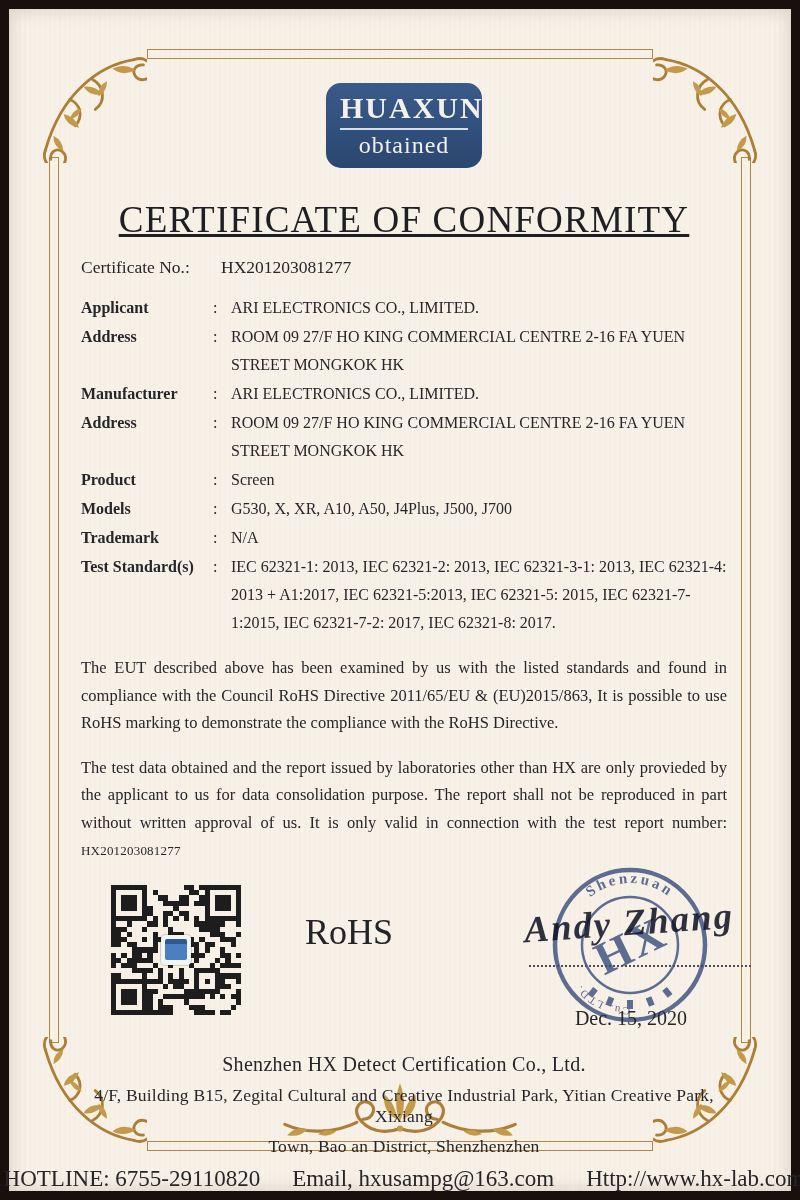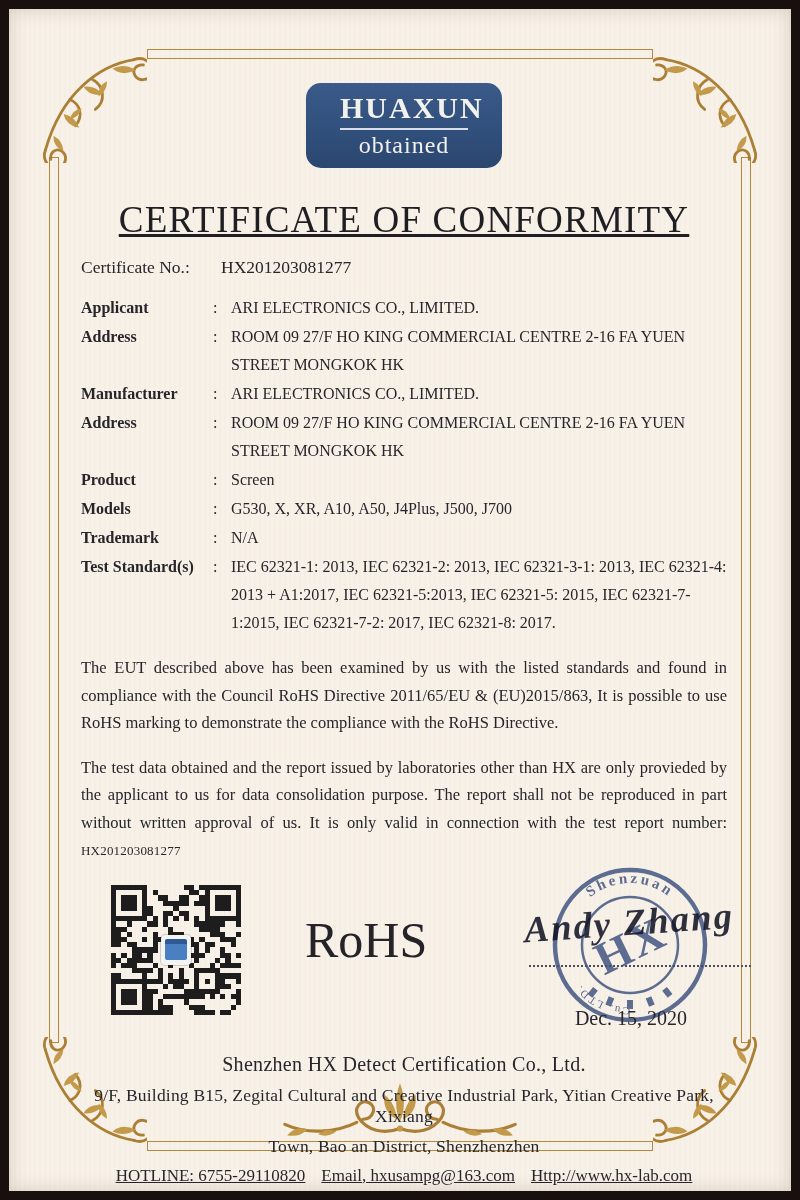--- a/index.html
+++ b/index.html
@@ -28,21 +28,21 @@
   .fl-tr{right:20px;top:36px;transform:scaleX(-1);}
   .fl-bl{left:20px;bottom:36px;transform:scaleY(-1);}
   .fl-br{right:20px;bottom:36px;transform:scale(-1,-1);}
   .bottom-orn{position:absolute;left:50%;transform:translateX(-50%);bottom:44px;width:250px;height:72px;pointer-events:none;}
   .st{fill:none;stroke:#ab7f35;stroke-width:3.1;stroke-linecap:round;}
   .lf{fill:#c29a4a;stroke:none;}
   
   .content{position:absolute;left:72px;right:64px;top:0;}
   .logo-wrap{margin-top:74px;text-align:center;}
   .logo{
-    display:inline-block;width:196px;padding:8px 0 9px 0;
+    display:inline-block;width:156px;padding:8px 0 9px 0;
     background:linear-gradient(180deg,#3a5a8a,#2a4770);
     border-radius:15px;color:#f2f1ec;
   }
   .logo-name{font-size:30px;letter-spacing:2px;font-weight:bold;display:block;
     border-bottom:2px solid #d8dde8;width:128px;margin:0 auto;padding-bottom:3px;}
   .logo-sub{font-size:24px;display:block;margin-top:2px;letter-spacing:1px;}
   .title{margin-top:30px;text-align:center;font-size:37px;letter-spacing:1.2px;color:#1f1f23;text-decoration:underline;}
   .certno{margin-top:16px;display:grid;grid-template-columns:140px 1fr;font-size:17.5px;}
   .fields{margin-top:16px;}
   .row{display:grid;grid-template-columns:132px 18px 1fr;font-size:16px;line-height:28px;margin-bottom:1px;}
@@ -50,34 +50,34 @@
   .para{font-size:16.5px;line-height:27.5px;text-align:justify;margin-top:17px;}
   .para .small{font-size:13px;letter-spacing:0.2px;}
   
   .mid{position:relative;height:158px;margin-top:14px;}
   .qr{position:absolute;left:30px;top:6px;width:130px;height:130px;}
   .qr svg{width:100%;height:100%;}
   .qr-logo{position:absolute;left:50%;top:50%;transform:translate(-50%,-50%);
     width:30px;height:30px;background:#f4f4f2;border-radius:4px;
     display:flex;align-items:center;justify-content:center;box-shadow:0 0 0 1px rgba(0,0,0,0.15);}
   .qr-logo-inner{width:22px;height:16px;background:#4a7fc1;border-radius:2px;border-top:5px solid #2d5a96;}
-  .rohs{position:absolute;left:224px;top:32px;font-size:50px;color:#232328;}
+  .rohs{position:absolute;left:224px;top:32px;font-size:36px;color:#232328;}
   .stamp-wrap{position:absolute;right:-14px;top:-14px;width:220px;height:175px;}
   .dotline{position:absolute;left:448px;right:-24px;top:86px;border-top:2px dotted #4c4c58;}
   .signature{
     position:absolute;left:-62px;top:36px;width:340px;text-align:center;
     font-style:italic;font-weight:bold;font-size:37px;letter-spacing:2px;
     color:rgba(18,21,38,0.88);transform:rotate(-4deg);white-space:nowrap;
   }
   .stamp-date{position:absolute;left:0;right:0;top:142px;text-align:center;font-size:20px;color:#26262a;}
   
   .footer{margin-top:16px;text-align:center;}
   .f-company{font-size:20px;font-weight:normal;letter-spacing:0.3px;}
   .f-line{font-size:17.5px;margin-top:9px;letter-spacing:0.2px;}
-  .f-contact{font-size:17px;margin-top:9px;display:flex;justify-content:center;gap:16px;white-space:nowrap;text-decoration:underline;}
+  .f-contact{font-size:23px;margin-top:9px;display:flex;justify-content:center;gap:32px;white-space:nowrap;}
 </style>
 </head>
 <body>
 
 <svg width="0" height="0" style="position:absolute">
   <defs>
     <path id="leaf" class="lf" d="M0 0 Q 9 -11 24 -9 Q 14 4 0 0 Z"></path>
     <g id="corner-flourish">
       <path class="st" d="M116 16 C 78 22 36 52 18 116"></path>
       <path class="st" d="M116 16 c 11 -4 21 4 19 14 c -2 9 -13 11 -18 4 c -4 -6 1 -13 9 -12"></path>
@@ -552,21 +552,21 @@
           </g>
           <text x="109" y="96" font-size="46" font-weight="bold" letter-spacing="2" fill="#3c4f7e" text-anchor="middle" transform="rotate(-26 109 80)">HX</text>
         </svg>
         <div class="signature">Andy Zhang</div>
         <div class="stamp-date">Dec. 15, 2020</div>
       </div>
     </div>
 
     <div class="footer">
       <div class="f-company">Shenzhen HX Detect Certification Co., Ltd.</div>
-      <div class="f-line">9/F, Building B15, Zegital Cultural and Creative Industrial Park, Yitian Creative Park, Xixiang</div>
+      <div class="f-line">4/F, Building B15, Zegital Cultural and Creative Industrial Park, Yitian Creative Park, Xixiang</div>
       <div class="f-line">Town, Bao an District, Shenzhenzhen</div>
       <div class="f-contact">
         <span>HOTLINE: 6755-29110820</span>
         <span>Email, hxusampg@163.com</span>
         <span>Http://www.hx-lab.com</span>
       </div>
     </div>
 
   </div>
 </div>

